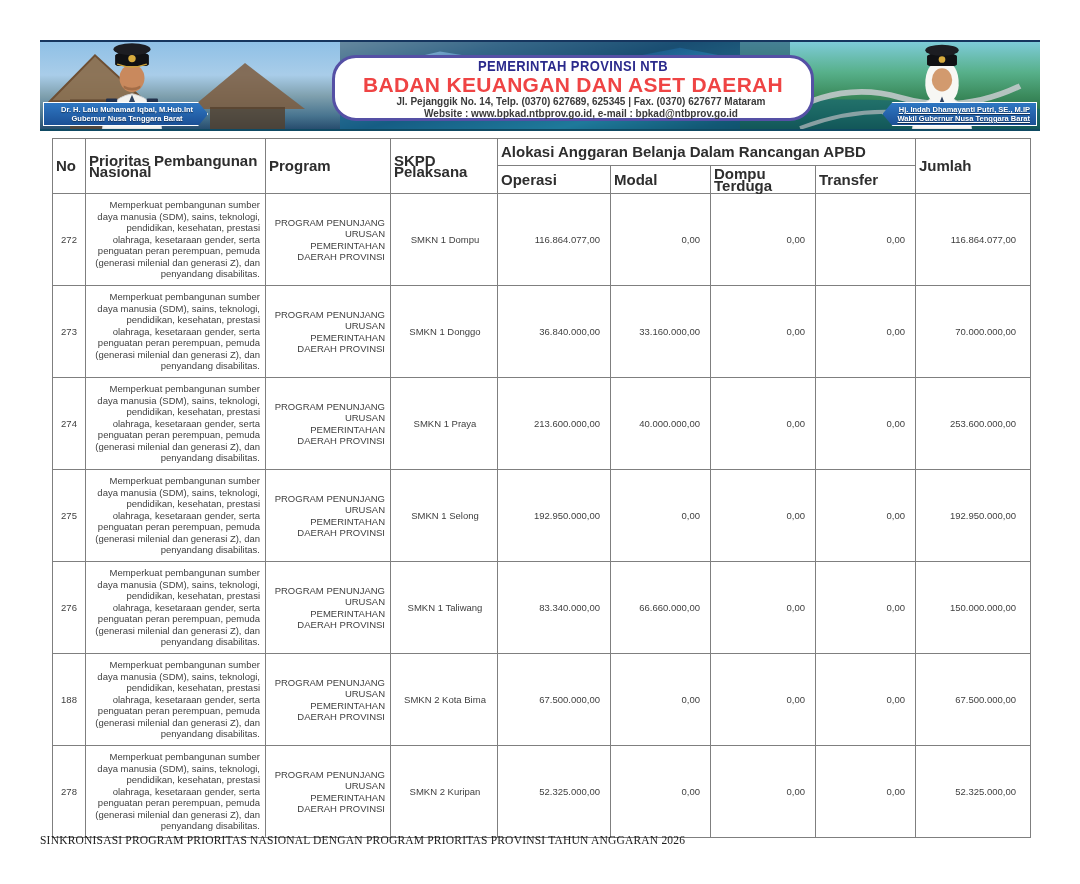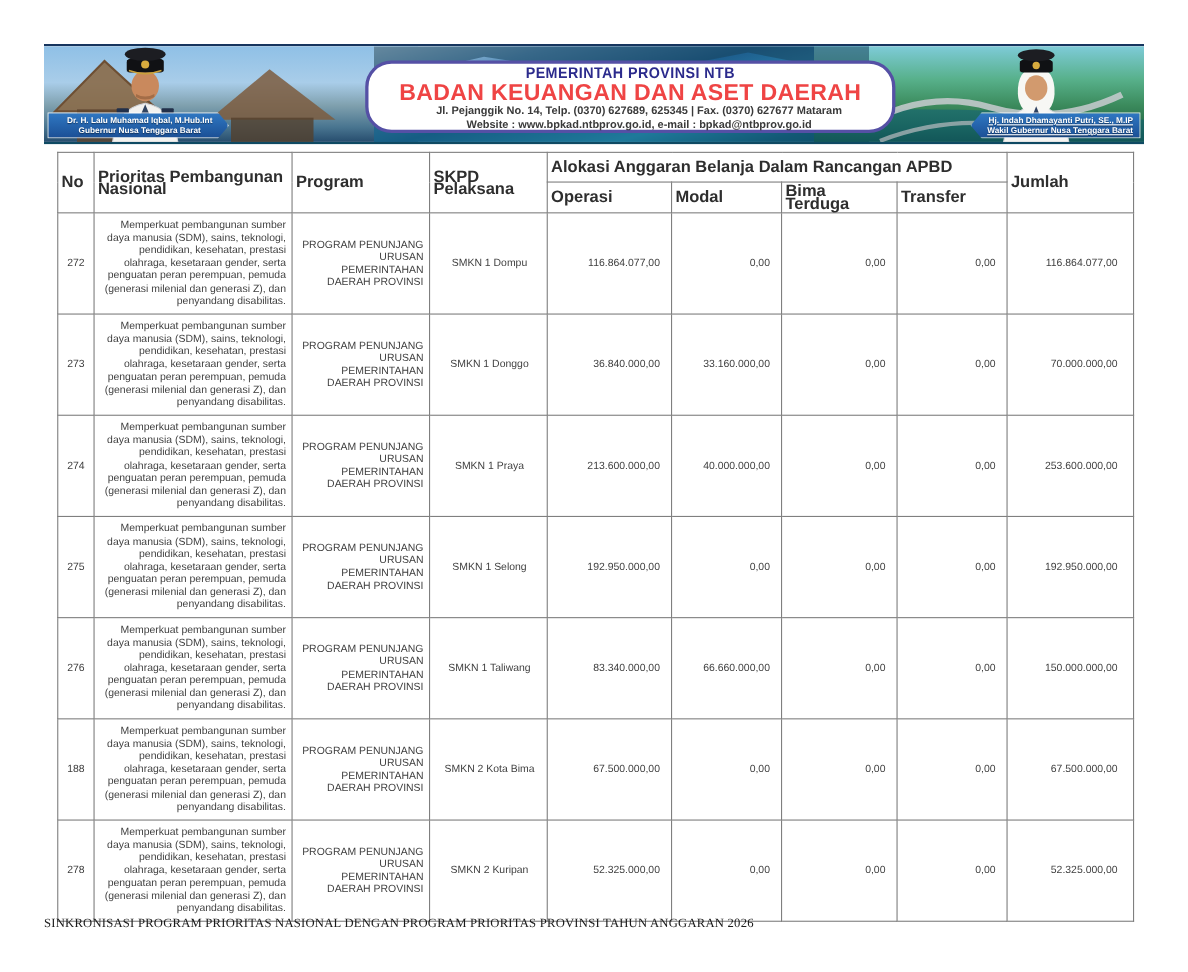--- a/index.html
+++ b/index.html
@@ -162,21 +162,21 @@
         <th rowspan="2">No</th>
         <th rowspan="2">Prioritas Pembangunan Nasional</th>
         <th rowspan="2">Program</th>
         <th rowspan="2">SKPD Pelaksana</th>
         <th colspan="4">Alokasi Anggaran Belanja Dalam Rancangan APBD</th>
         <th rowspan="2">Jumlah</th>
       </tr>
       <tr class="tier2">
         <th>Operasi</th>
         <th>Modal</th>
-        <th>Bima Terduga</th>
+        <th>Dompu Terduga</th>
         <th>Transfer</th>
       </tr>
     </thead>
     <tbody>
     <tr>
       <td class="c-no">272</td>
       <td class="c-text">Memperkuat pembangunan sumber daya manusia (SDM), sains, teknologi, pendidikan, kesehatan, prestasi olahraga, kesetaraan gender, serta penguatan peran perempuan, pemuda (generasi milenial dan generasi Z), dan penyandang disabilitas.</td>
       <td class="c-text">PROGRAM PENUNJANG URUSAN PEMERINTAHAN DAERAH PROVINSI</td>
       <td class="c-skpd">SMKN 1 Dompu</td>
       <td class="c-num">116.864.077,00</td>

